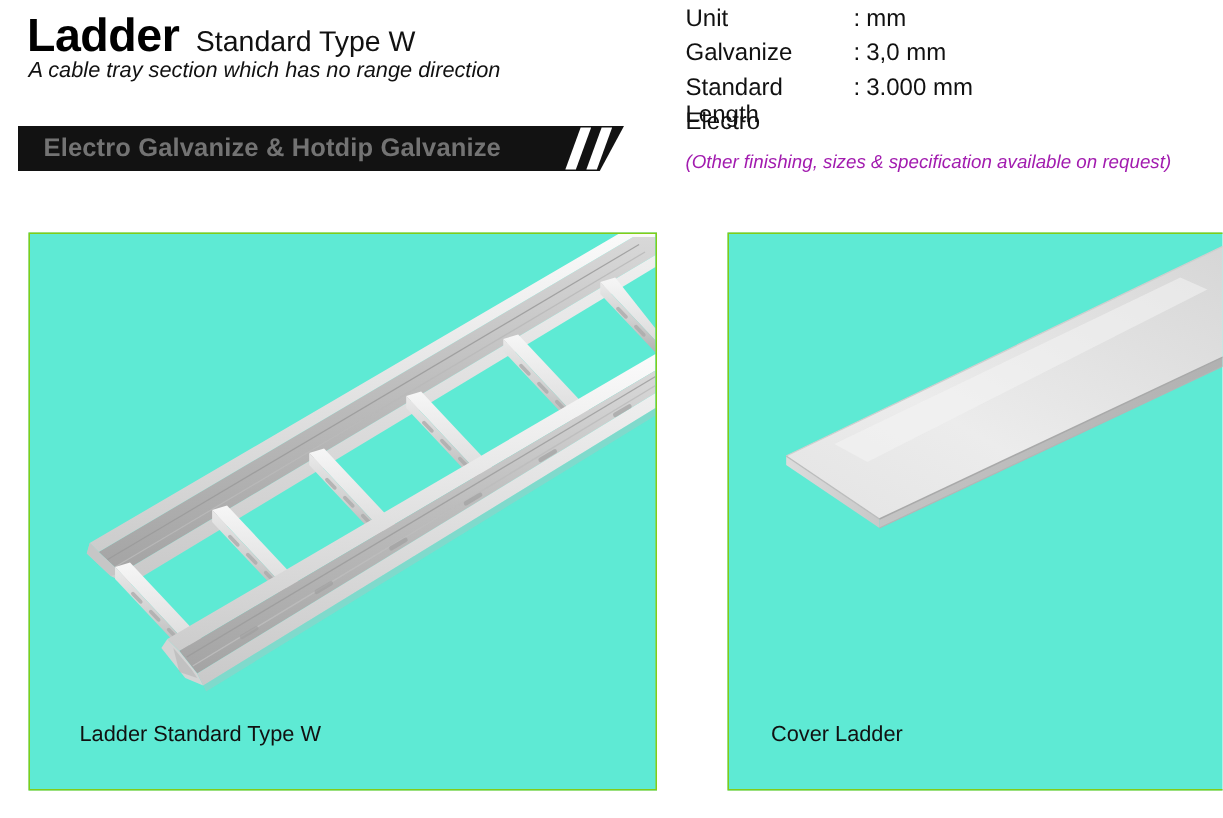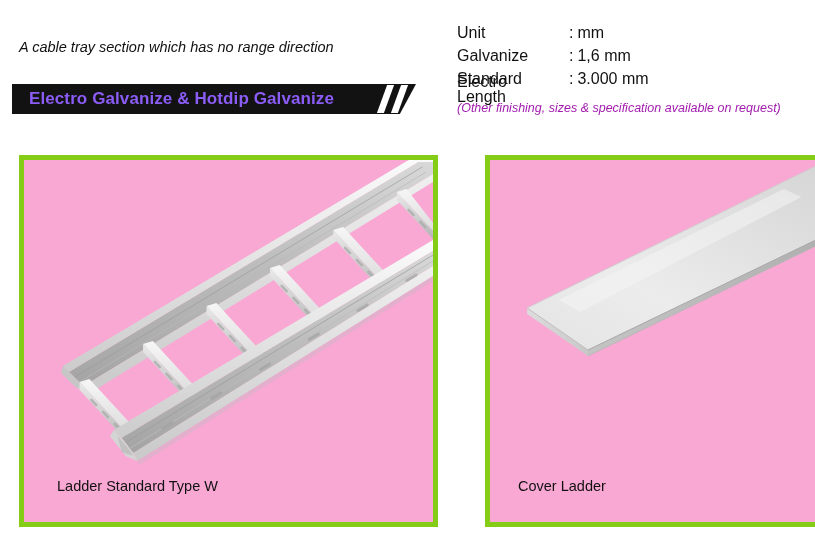--- a/index.html
+++ b/index.html
@@ -70,21 +70,21 @@
     background: #121212;
     clip-path: polygon(0 0, 100% 0, 96.0% 100%, 0 100%);
   }
   #finish-banner-label {
     position: absolute;
     left: 17px;
     top: 50%;
     transform: translateY(-50%);
     font-size: 17px;
     font-weight: bold;
-    color: #8b5cf6;
+    color: #737373;
     letter-spacing: 0.1px;
     white-space: nowrap;
   }
   .banner-slash {
     position: absolute;
     top: 1px;
     width: 7px;
     height: 28px;
     background: #ffffff;
     transform: skewX(-20deg);
@@ -105,38 +105,37 @@
     height: 23px;
     font-size: 16px;
     color: #111;
   }
   .spec-label {
     width: 112px;
     flex: 0 0 112px;
   }
   .spec-value {
     white-space: nowrap;
-    margin-top: 20px;
   }
   .spec-colon { margin-right: 4px; }
   #spec-note {
     margin-top: 5px;
     font-size: 12.5px;
     font-style: italic;
     color: #a21caf;
     white-space: nowrap;
   }
 
   
   .panel {
     position: absolute;
     top: 155px;
     height: 372px;
-    background: #f9a8d4;
-    border: 5px solid #84cc16;
+    background: #5eead4;
+    border: 1px solid #84cc16;
     box-sizing: border-box;
     overflow: hidden;
   }
   #panel-ladder { left: 19px; width: 419px; }
   #panel-cover  { left: 485px; width: 342px; }
 
   .panel-figure {
     position: absolute;
     left: 0; top: 0; right: 0;
     height: 310px;
@@ -158,20 +157,24 @@
     width: 100%;
     height: 100%;
     display: block;
   }
 </style>
 </head>
 <body>
 
 <div id="header-left">
 
+  <div id="title-row">
+    <span id="product-title">Ladder</span>
+    <span id="product-subtitle-type">Standard Type W</span>
+  </div>
 
   <div id="product-tagline">A cable tray section which has no range direction</div>
 
   <div id="finish-banner">
     <div id="finish-banner-shape"></div>
     <div id="finish-banner-label">Electro Galvanize &amp; Hotdip Galvanize</div>
     <div class="banner-slash" id="banner-slash-1"></div>
     <div class="banner-slash" id="banner-slash-2"></div>
   </div>
 
@@ -179,21 +182,21 @@
 
 <div id="spec-table">
 
   <div class="spec-row">
     <span class="spec-label">Unit</span>
     <span class="spec-value"><span class="spec-colon">:</span><span>mm</span></span>
   </div>
 
   <div class="spec-row">
     <span class="spec-label">Galvanize</span>
-    <span class="spec-value"><span class="spec-colon">:</span><span>1,6 mm</span></span>
+    <span class="spec-value"><span class="spec-colon">:</span><span>3,0 mm</span></span>
   </div>
 
   <div class="spec-row">
     <span class="spec-label">Standard Length</span>
     <span class="spec-value"><span class="spec-colon">:</span><span>3.000 mm</span></span>
   </div>
 
   <div class="spec-row">
     <span class="spec-label">Electro</span>
   </div>

